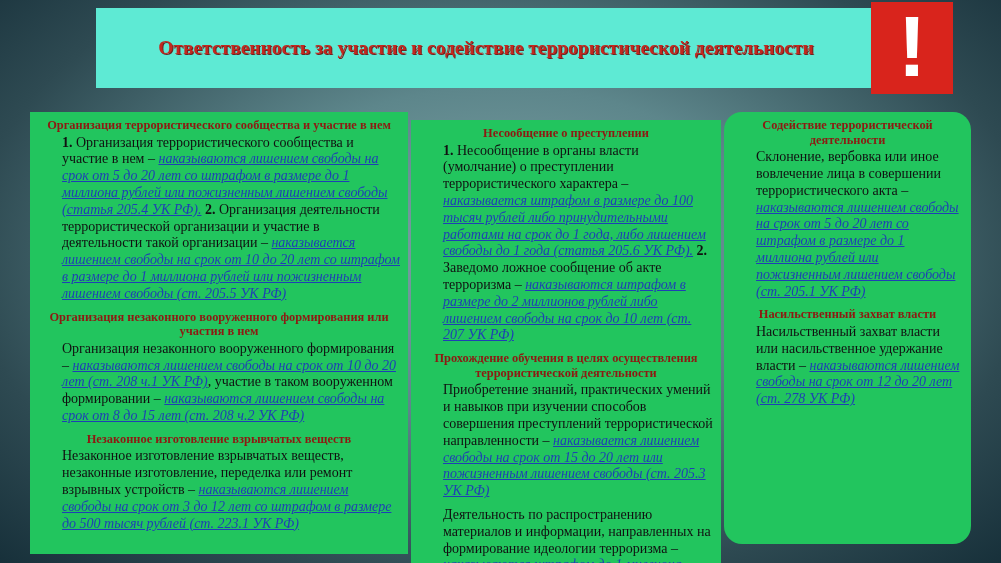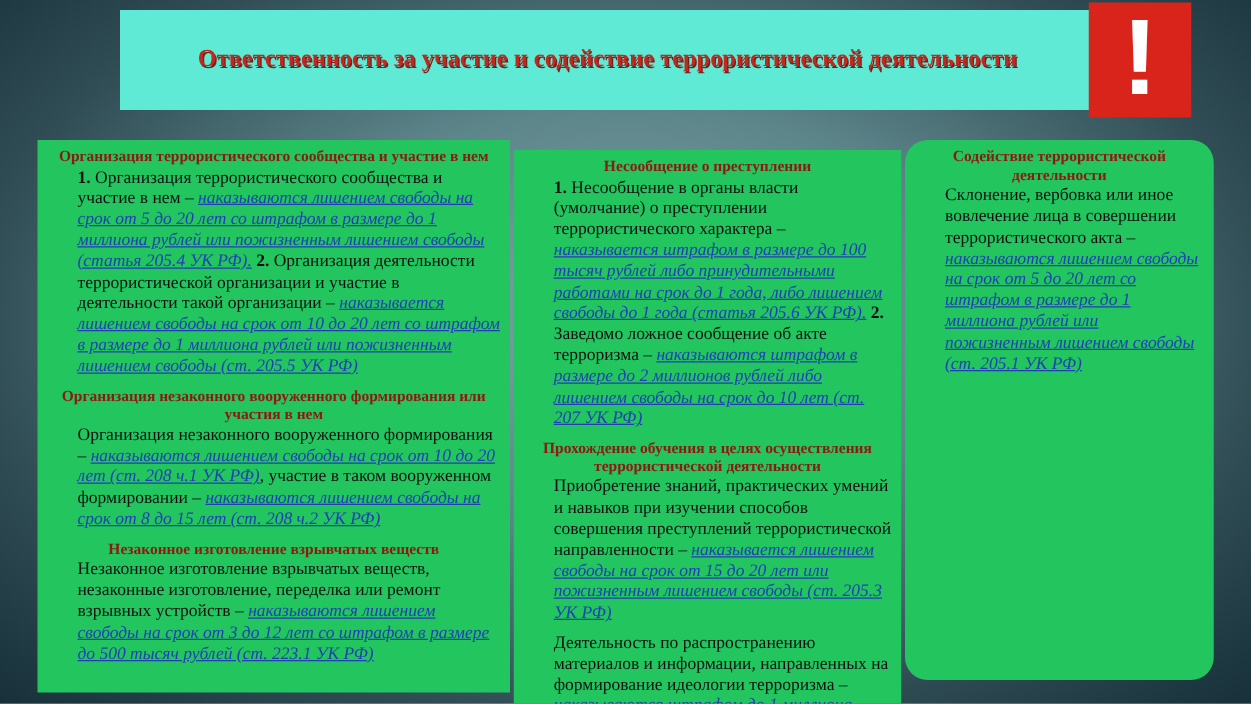--- a/index.html
+++ b/index.html
@@ -127,15 +127,19 @@
       </div>
       <div class="blk">
         <div class="bd"><span>Деятельность по распространению материалов и информации, направленных на формирование идеологии терроризма – </span><span class="em">наказываются штрафом до 1 миллиона рублей либо лишением свободы на срок от 2 до 7 лет (ст. 205.2 УК РФ)</span></div>
       </div>
     </div>
   <div class="panel" id="panel-right">
       <div class="blk">
         <div class="hd">Содействие террористической деятельности</div>
         <div class="bd"><span>Склонение, вербовка или иное вовлечение лица в совершении террористического акта – </span><span class="em">наказываются лишением свободы на срок от 5 до 20 лет со штрафом в размере до 1 миллиона рублей или пожизненным лишением свободы (ст. 205.1 УК РФ)</span></div>
       </div>
+      <div class="blk">
+        <div class="hd">Насильственный захват власти</div>
+        <div class="bd"><span>Насильственный захват власти или насильственное удержание власти – </span><span class="em">наказываются лишением свободы на срок от 12 до 20 лет  (ст. 278 УК РФ)</span></div>
+      </div>
     </div>
 
 </div>
 
 </body></html>

